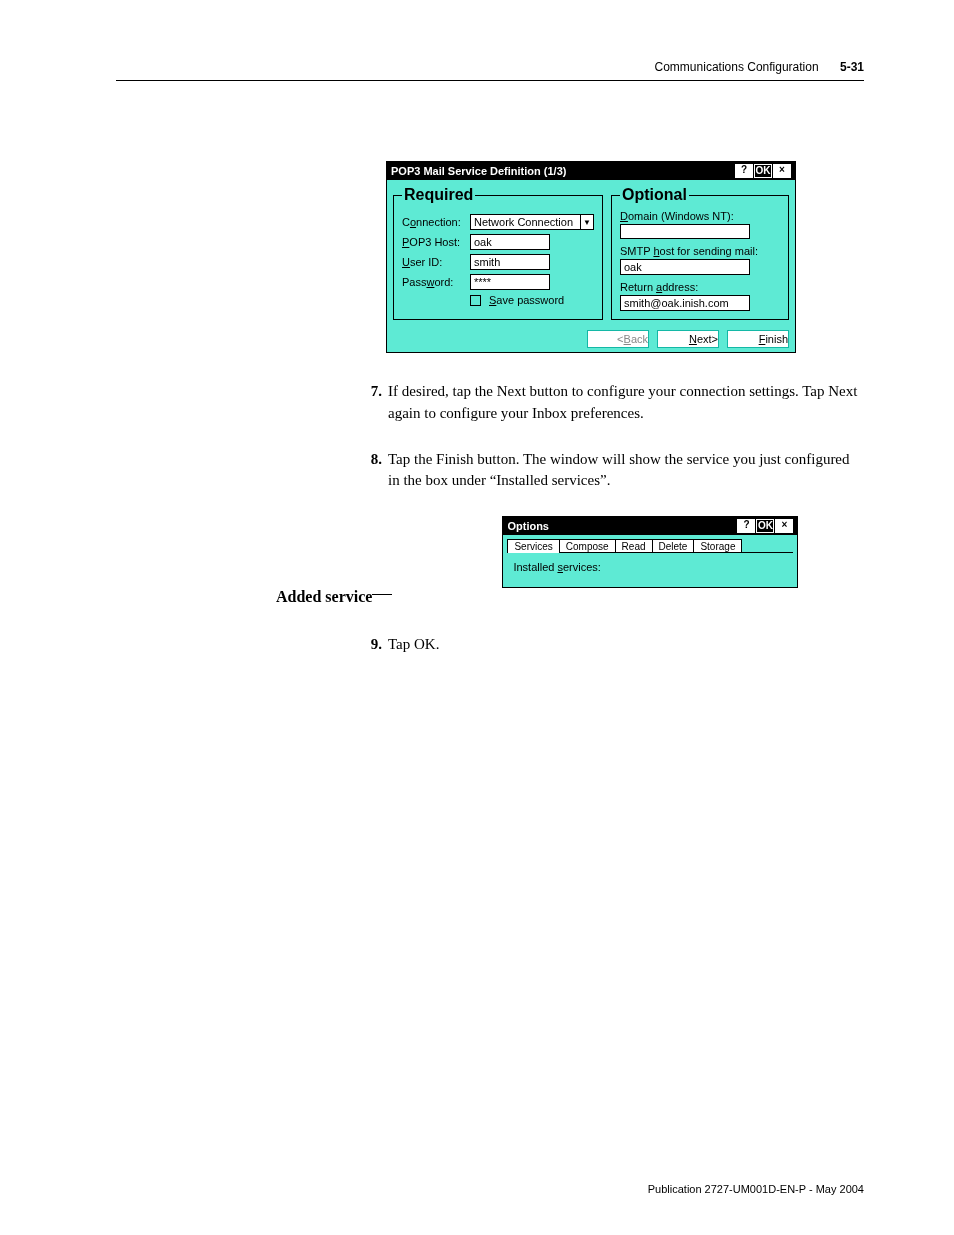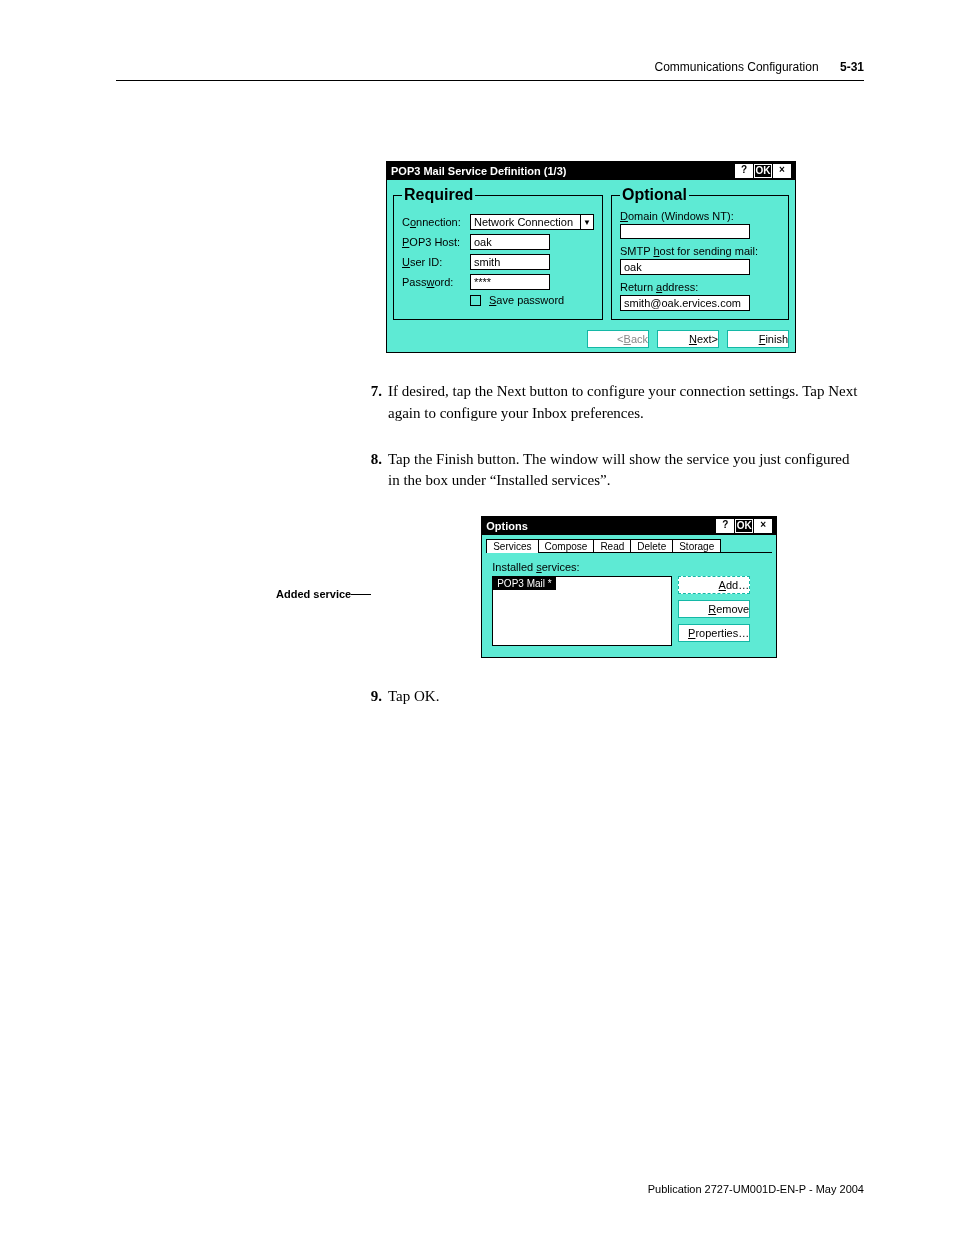--- a/index.html
+++ b/index.html
@@ -151,23 +151,23 @@
   }
   ol.steps li .txt { flex: 1; }
 
   .fig2-wrap {
     display: flex;
     align-items: flex-start;
     margin-left: -110px;
     margin-bottom: 28px;
   }
   .callout {
-    font-family: Liberation Sans, sans-serif;
-    font-weight: bold;
-    font-size: 11px;
+    font-family: Liberation Serif, serif;
+    font-weight: bold;
+    font-size: 16px;
     padding-top: 72px;
     white-space: nowrap;
   }
   .callout-line {
     height: 1px;
     background: #000;
     width: 20px;
     margin-top: 78px;
   }
   .dlg.options {
@@ -270,21 +270,21 @@
             <span><span class="u">S</span>ave password</span>
           </div>
         </fieldset>
         <fieldset style="flex:1;">
           <legend>Optional</legend>
           <div><span class="u">D</span>omain (Windows NT):</div>
           <div class="inp" style="width:130px;height:15px;margin:2px 0 6px 0;"></div>
           <div>SMTP <span class="u">h</span>ost for sending mail:</div>
           <div class="inp" style="width:130px;margin:2px 0 6px 0;">oak</div>
           <div>Return <span class="u">a</span>ddress:</div>
-          <div class="inp" style="width:130px;margin:2px 0 0 0;">smith@oak.ervices.com</div>
+          <div class="inp" style="width:130px;margin:2px 0 0 0;">smith@oak.inish.com</div>
         </fieldset>
       </div>
       <div class="dlg-footer">
         <div class="btn disabled">&lt;<span class="u">B</span>ack</div>
         <div class="btn"><span class="u">N</span>ext&gt;</div>
         <div class="btn"><span class="u">F</span>inish</div>
       </div>
     </div>
 
     <ol class="steps" style="margin-left:-30px;">
@@ -311,30 +311,20 @@
         </div>
         <div class="tabs">
           <div class="tab active">Services</div>
           <div class="tab">Compose</div>
           <div class="tab">Read</div>
           <div class="tab">Delete</div>
           <div class="tab">Storage</div>
         </div>
         <div class="tab-panel">
           <div style="margin-bottom:3px;">Installed <span class="u">s</span>ervices:</div>
-          <div class="panel-row">
-            <div class="listbox">
-              <span class="item">POP3 Mail *</span>
-            </div>
-            <div class="side-btns">
-              <div class="btn dotted"><span class="u">A</span>dd…</div>
-              <div class="btn"><span class="u">R</span>emove</div>
-              <div class="btn"><span class="u">P</span>roperties…</div>
-            </div>
-          </div>
         </div>
       </div>
     </div>
 
     <ol class="steps" style="margin-left:-30px;">
       <li>
         <span class="num">9.</span>
         <span class="txt">Tap OK.</span>
       </li>
     </ol>

